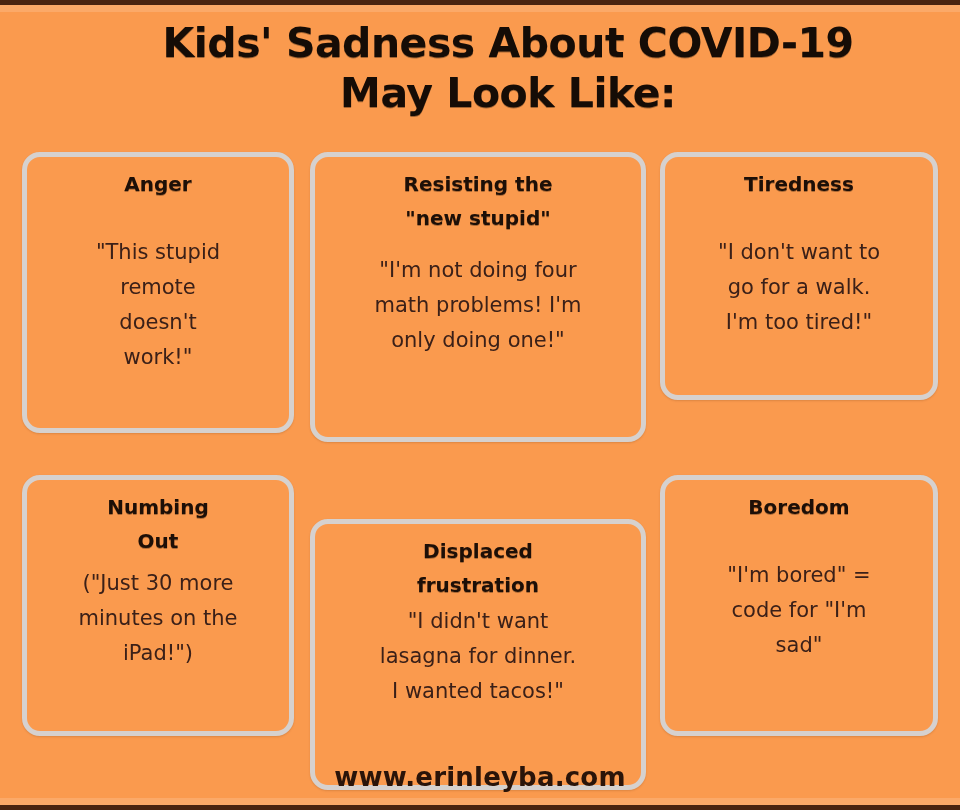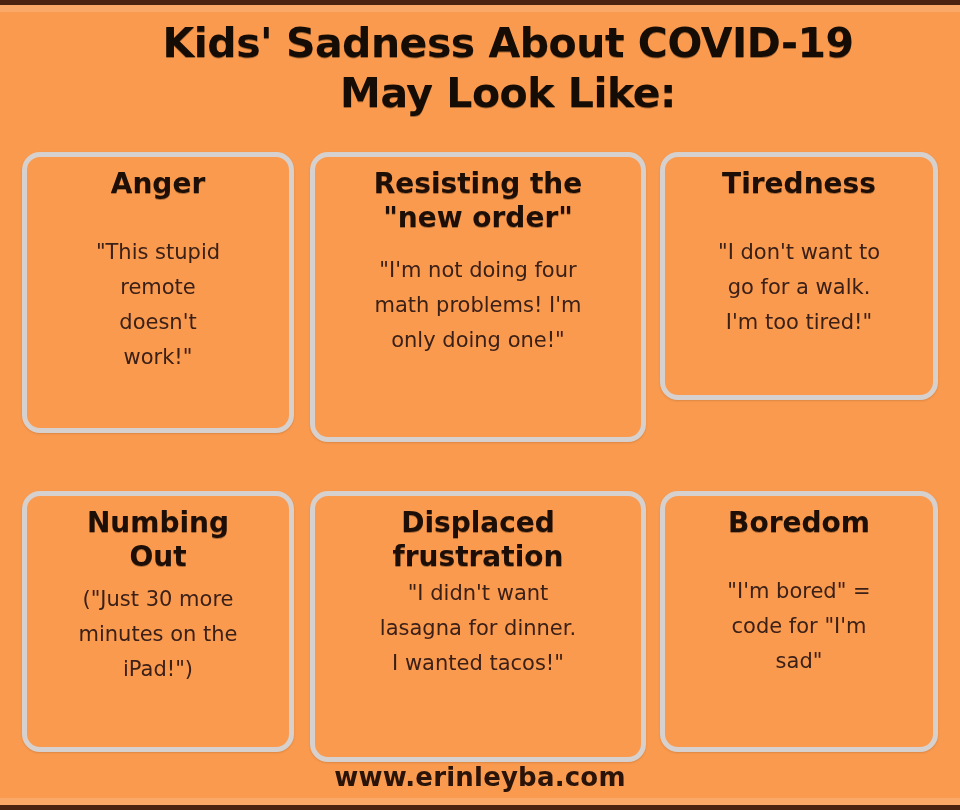--- a/index.html
+++ b/index.html
@@ -86,35 +86,35 @@
     box-shadow: 0 1px 2px rgba(90,45,15,0.18);
   }
 
   
   .col-1 { left: 2px;   width: 272px; }
   .col-2 { left: 290px; width: 336px; }
   .col-3 { left: 640px; width: 278px; }
 
   
   .row-1 { top: 0px; }
-  .row-2 { top: 339px; text-align: center; }
+  .row-2 { top: 323px; text-align: center; }
 
   .h-272-1 { height: 281px; }
   .h-336-1 { height: 290px; }
   .h-278-1 { height: 248px; }
 
   .h-272-2 { height: 261px; }
-  .h-336-2 { height: 271px; }
+  .h-336-2 { height: 271px; margin-top: 44px; }
   .h-278-2 { height: 261px; }
 
   .card-heading {
     color: #1d0f07;
     font-family: "DejaVu Sans", sans-serif;
     font-weight: bold;
-    font-size: 28px;
+    font-size: 20px;
     line-height: 34px;
     margin: 0 0 0 0;
     text-shadow: 0 1px 0 rgba(0,0,0,0.3);
     white-space: pre-line;
   }
 
   .card-body {
     color: #3b2018;
     font-family: "DejaVu Sans", sans-serif;
     font-weight: normal;
@@ -166,21 +166,21 @@
       <div class="card-heading">Anger</div>
       <div class="spacer-lg"></div>
       <div class="card-body">"This stupid
 remote
 doesn't
 work!"</div>
     </div>
 
     <div class="card col-2 row-1 h-336-1">
       <div class="card-heading">Resisting the
-"new order"</div>
+"new stupid"</div>
       <div class="spacer-md"></div>
       <div class="card-body">"I'm not doing four
 math problems! I'm
 only doing one!"</div>
     </div>
 
     <div class="card col-3 row-1 h-278-1">
       <div class="card-heading">Tiredness</div>
       <div class="spacer-lg"></div>
       <div class="card-body">"I don't want to

